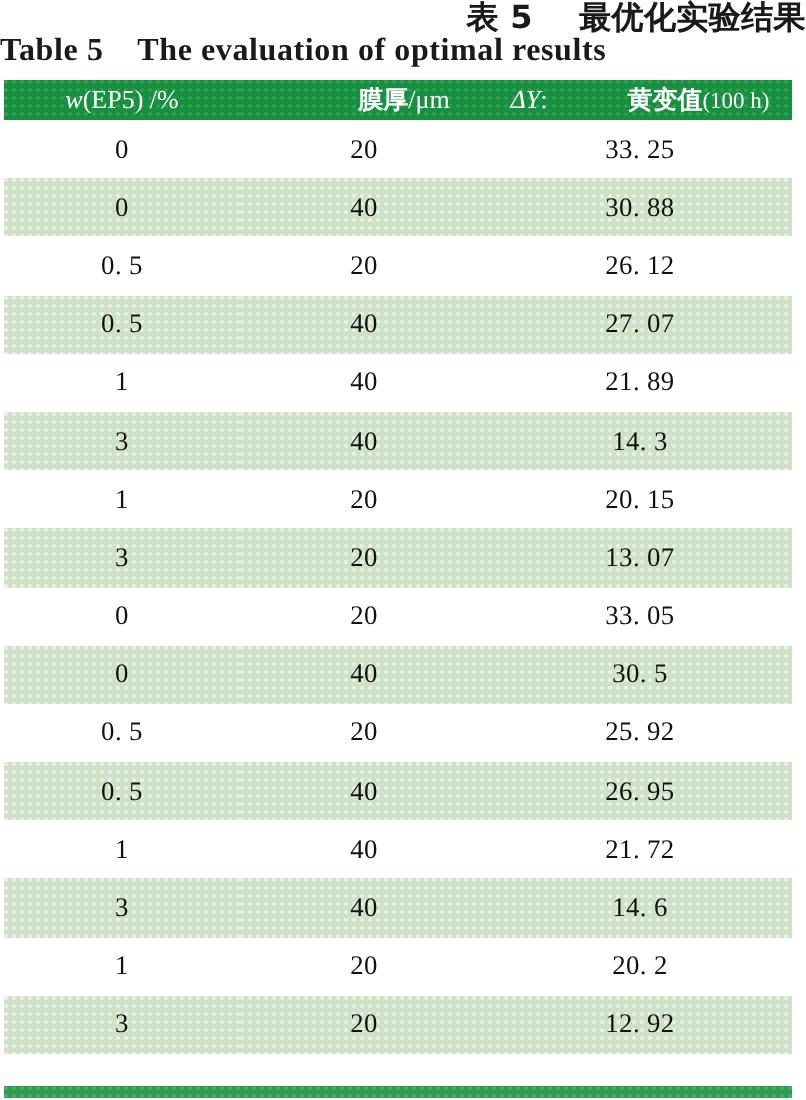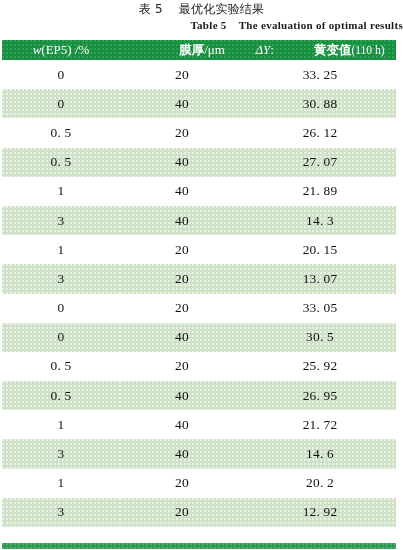--- a/index.html
+++ b/index.html
@@ -18,34 +18,34 @@
 
   .page {
     position: relative;
     width: 403px;
     height: 550px;
     background: #ffffff;
   }
 
   
   .caption-zh {
-    text-align: center;
+    text-align: right;
     font-family: "DejaVu Sans", "Liberation Sans", sans-serif;
-    font-weight: normal;
-    font-size: 12px;
+    font-weight: bold;
+    font-size: 16px;
     line-height: 16px;
     padding-top: 1px;
     letter-spacing: 0.2px;
     white-space: pre;
   }
   .caption-en {
-    text-align: right;
+    text-align: left;
     font-family: "Liberation Serif", "DejaVu Serif", serif;
     font-weight: bold;
-    font-size: 11px;
+    font-size: 16px;
     line-height: 17px;
     letter-spacing: 0.3px;
     white-space: pre;
   }
 
   
   .table-wrap {
     position: absolute;
     left: 2px;
     top: 40px;
@@ -148,21 +148,21 @@
               <span class="ital">w</span><span>(EP5) /%</span>
             </span>
           </th>
           <th>
             <span class="hdr-inner">
               <span class="cjk">膜厚</span><span>/μm</span>
             </span>
           </th>
           <th>
             <span class="hdr-inner">
-              <span class="ital">ΔY</span><span>:</span><span class="cjk">黄变值</span><span class="sml">(110 h)</span>
+              <span class="ital">ΔY</span><span>:</span><span class="cjk">黄变值</span><span class="sml">(100 h)</span>
             </span>
           </th>
         </tr>
       </thead>
       <tbody>
         <tr class="odd">
           <td>0</td>
           <td>20</td>
           <td>33. 25</td>
         </tr>

